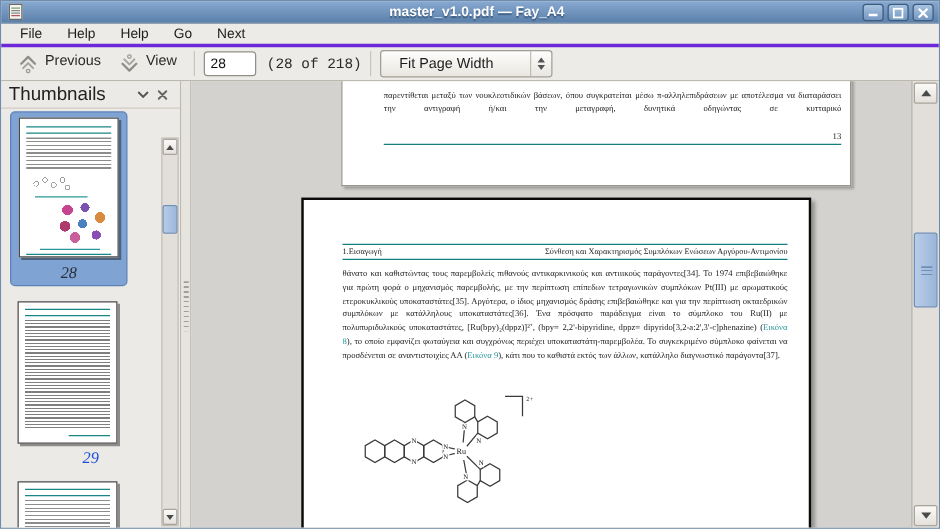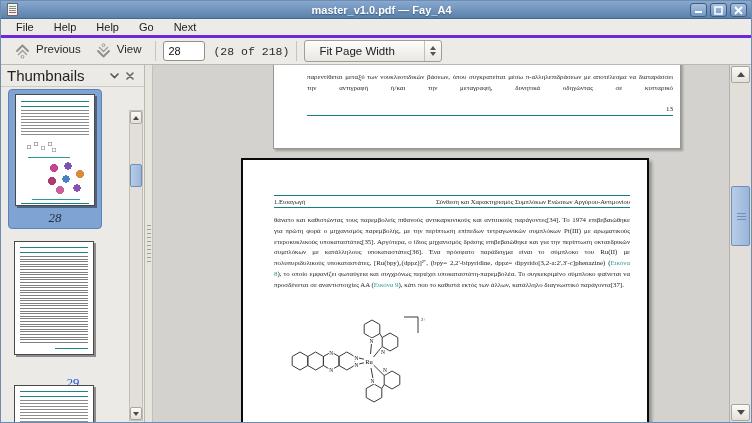--- a/index.html
+++ b/index.html
@@ -67,21 +67,21 @@
   .thumb-sel { position:absolute; left:7px; top:2px; width:94px; height:140px;
                background:#7fa3d3; border:1px solid #5d82b8; border-radius:4px; }
   .mini-page { position:relative; background:#fff; border:1px solid #4a4a4a;
                box-shadow:2px 2px 0 rgba(0,0,0,0.4); overflow:hidden; }
   .mp28 { position:absolute; left:6px; top:4px; width:80px; height:112px; }
   .thumb-label { position:absolute; left:0; right:0; text-align:center;
                  font-family:"Liberation Serif", serif; font-style:italic;
                  font-size:13px; color:#26303a; }
   .lab28 { bottom:2px; }
   .item29-page { position:absolute; left:13px; top:154px; width:80px; height:114px; }
-  .lab29 { top:288px; color:#1d4ed8; }
+  .lab29 { top:271px; color:#1d4ed8; }
   .item30-page { position:absolute; left:13px; top:298px; width:80px; height:114px; }
   .teal-line { position:absolute; left:5px; right:5px; height:1px; background:#1a8585; }
   .mini-text { position:absolute; left:5px; right:5px;
                background-image:repeating-linear-gradient(to bottom,
                  #8d8d8d 0px, #8d8d8d 1px, transparent 1px, transparent 3px); }
   .mini-text-dense { position:absolute; left:5px; right:5px;
                background-image:repeating-linear-gradient(to bottom,
                  #7f7f7f 0px, #7f7f7f 1px, transparent 1px, transparent 2.6px); }
   .mini-molecule { position:absolute; left:7px; top:44px; width:36px; height:16px;
       background:

